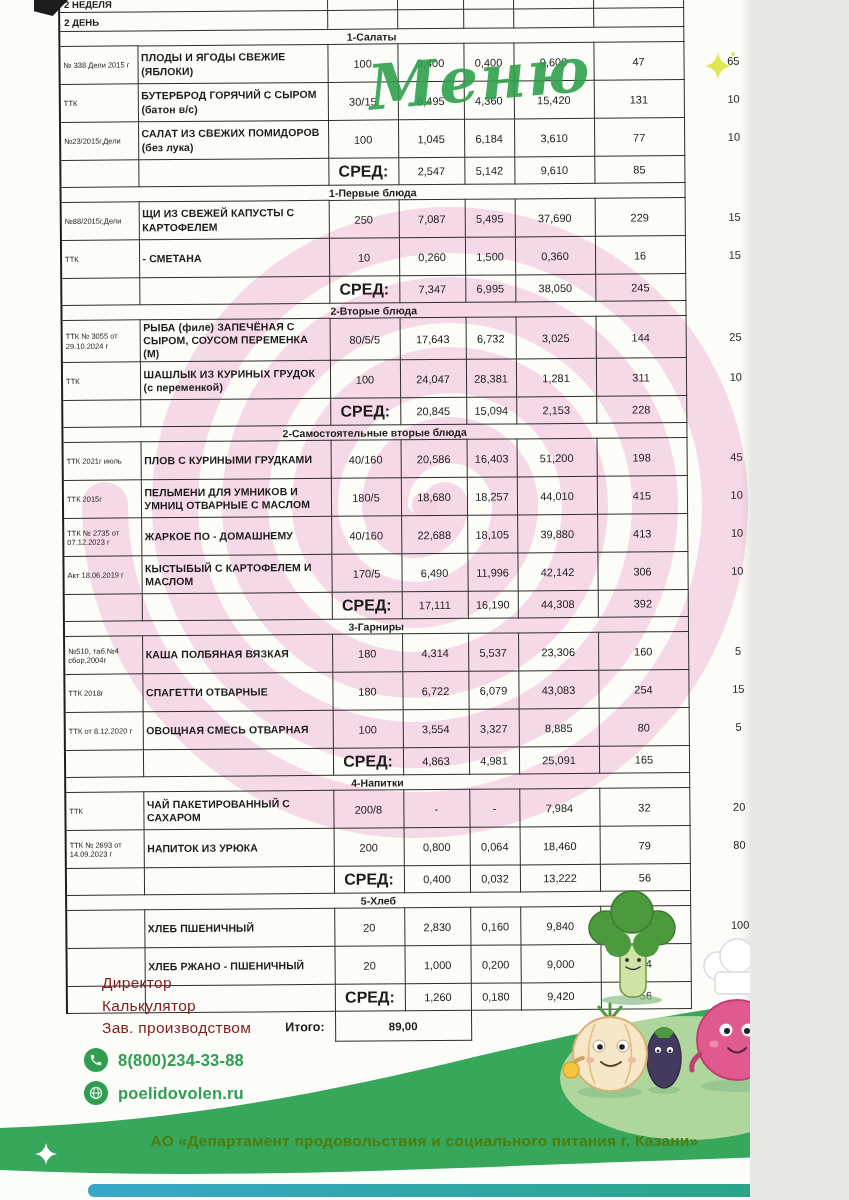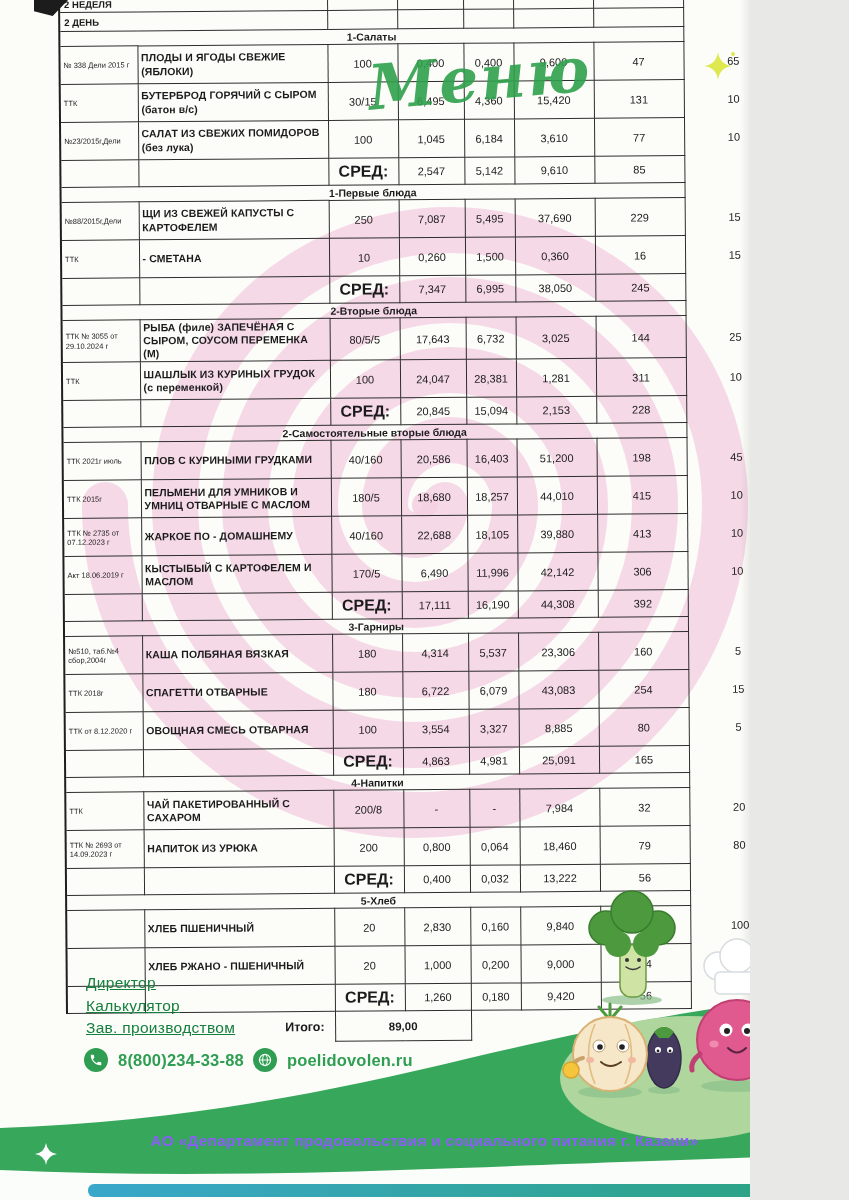--- a/index.html
+++ b/index.html
@@ -22,32 +22,32 @@
   .c-top{font-weight:bold;font-size:9.5px;padding-left:4px;}
   .c-totlabel{text-align:right;font-weight:bold;font-size:12.5px;padding-right:10px;}
   .c-totval{font-weight:bold;font-size:11.5px;text-align:center;}
   td.xcol,td.nb{border:none;}
   td.xcol{text-align:center;font-size:11px;}
   
   .menu-script{position:absolute;left:368px;top:42px;z-index:4;font-family:"DejaVu Serif",serif;
      font-style:italic;font-weight:bold;font-size:62px;color:#2fa14c;opacity:.9;
      transform:rotate(-5deg);letter-spacing:2px;}
   
-  .signatures{position:absolute;left:86px;top:972px;z-index:4;color:#15803d;
-     font-size:15.5px;line-height:22.5px;letter-spacing:.3px;text-decoration:underline;}
-  
-  .contacts{position:absolute;left:84px;top:1048px;z-index:7;display:flex;flex-direction:row;gap:9px;}
+  .signatures{position:absolute;left:102px;top:972px;z-index:4;color:#7f1d1d;
+     font-size:15.5px;line-height:22.5px;letter-spacing:.3px;}
+  
+  .contacts{position:absolute;left:84px;top:1048px;z-index:7;display:flex;flex-direction:column;gap:9px;}
   .contact-row{display:flex;align-items:center;gap:10px;}
   .cicon{width:24px;height:24px;border-radius:50%;background:#2f9e52;display:flex;
      align-items:center;justify-content:center;flex:0 0 24px;}
   .ctext{color:#2f9e52;font-size:16.5px;font-weight:bold;letter-spacing:.2px;}
   
   .footer-art{position:absolute;left:0;top:0;z-index:5;pointer-events:none;}
   .footer-org{position:absolute;left:0;top:1132px;width:849px;text-align:center;z-index:6;
-     color:#8b5cf6;font-weight:bold;font-size:15.5px;letter-spacing:.2px;}
+     color:#4d7c0f;font-weight:bold;font-size:15.5px;letter-spacing:.2px;}
   
   .corner-artifact{position:absolute;left:34px;top:0;width:34px;height:16px;background:#1c1c1c;
      clip-path:polygon(0 0,100% 0,55% 100%,0 70%);z-index:3;}
   .edge-shade{position:absolute;right:0;top:0;width:10px;height:100%;z-index:3;
      background:linear-gradient(to left,rgba(0,0,0,.07),rgba(0,0,0,0));}
 </style>
 </head>
 <body>
 
 <div class="page">

